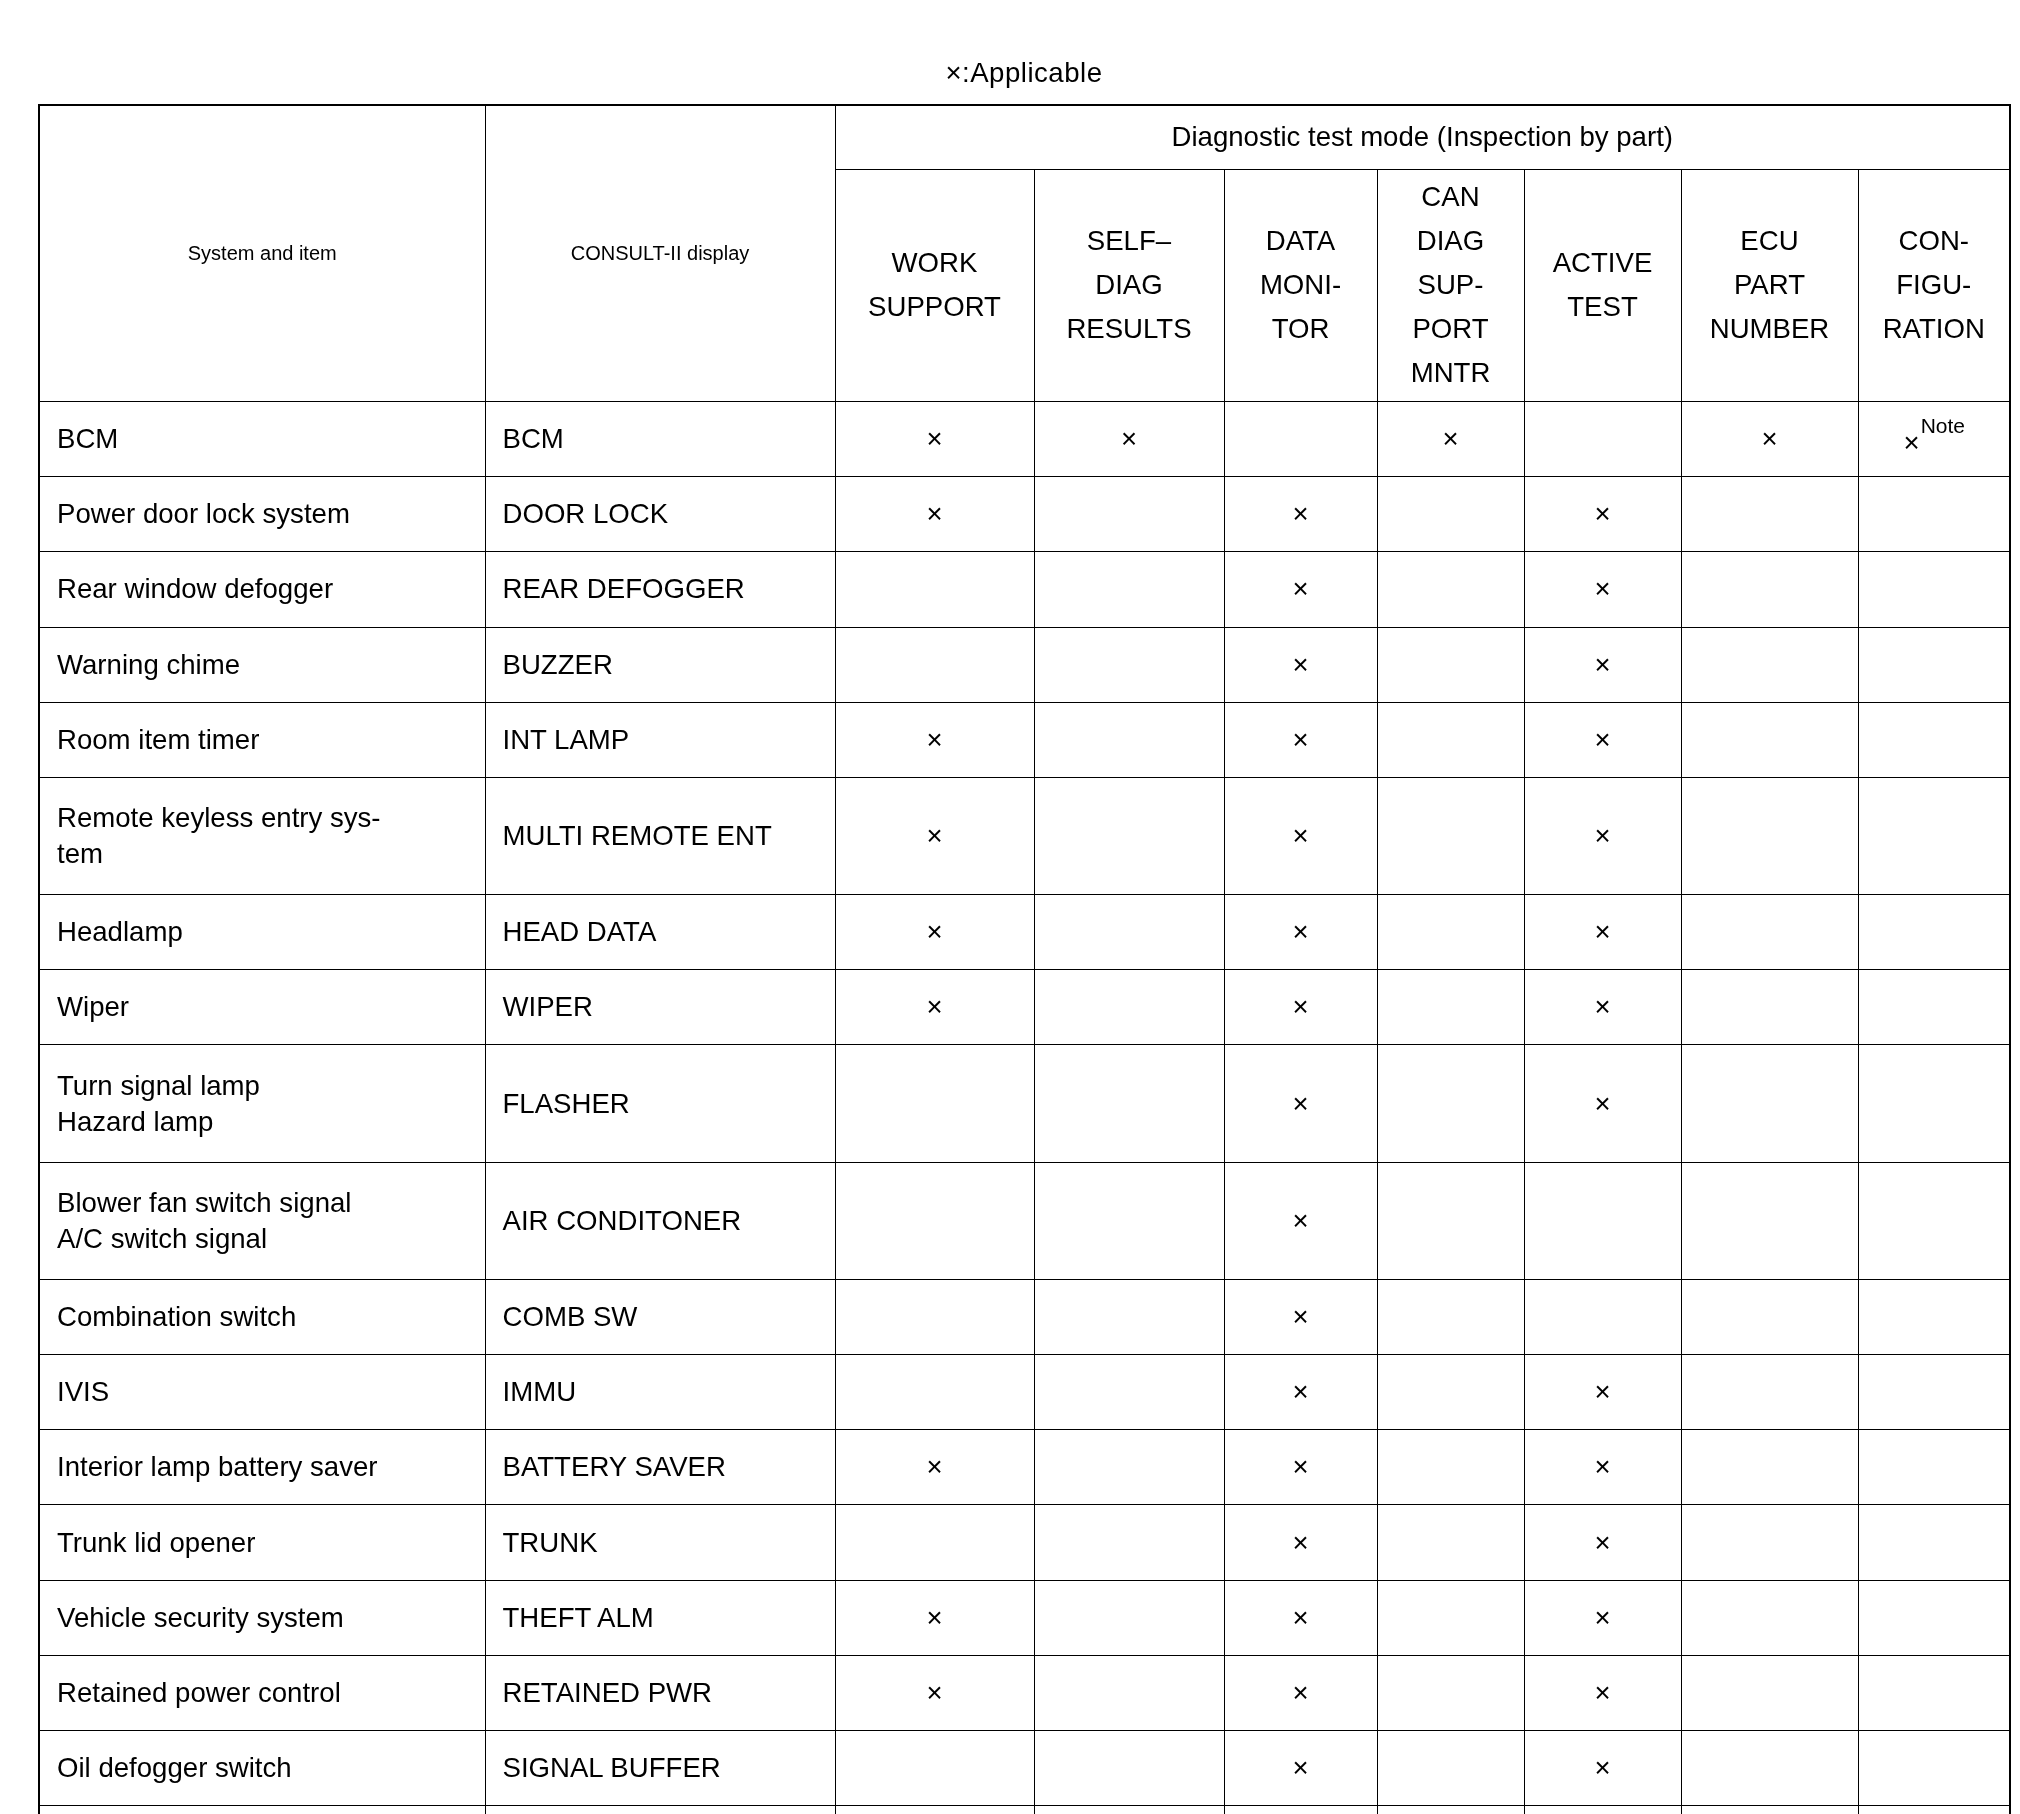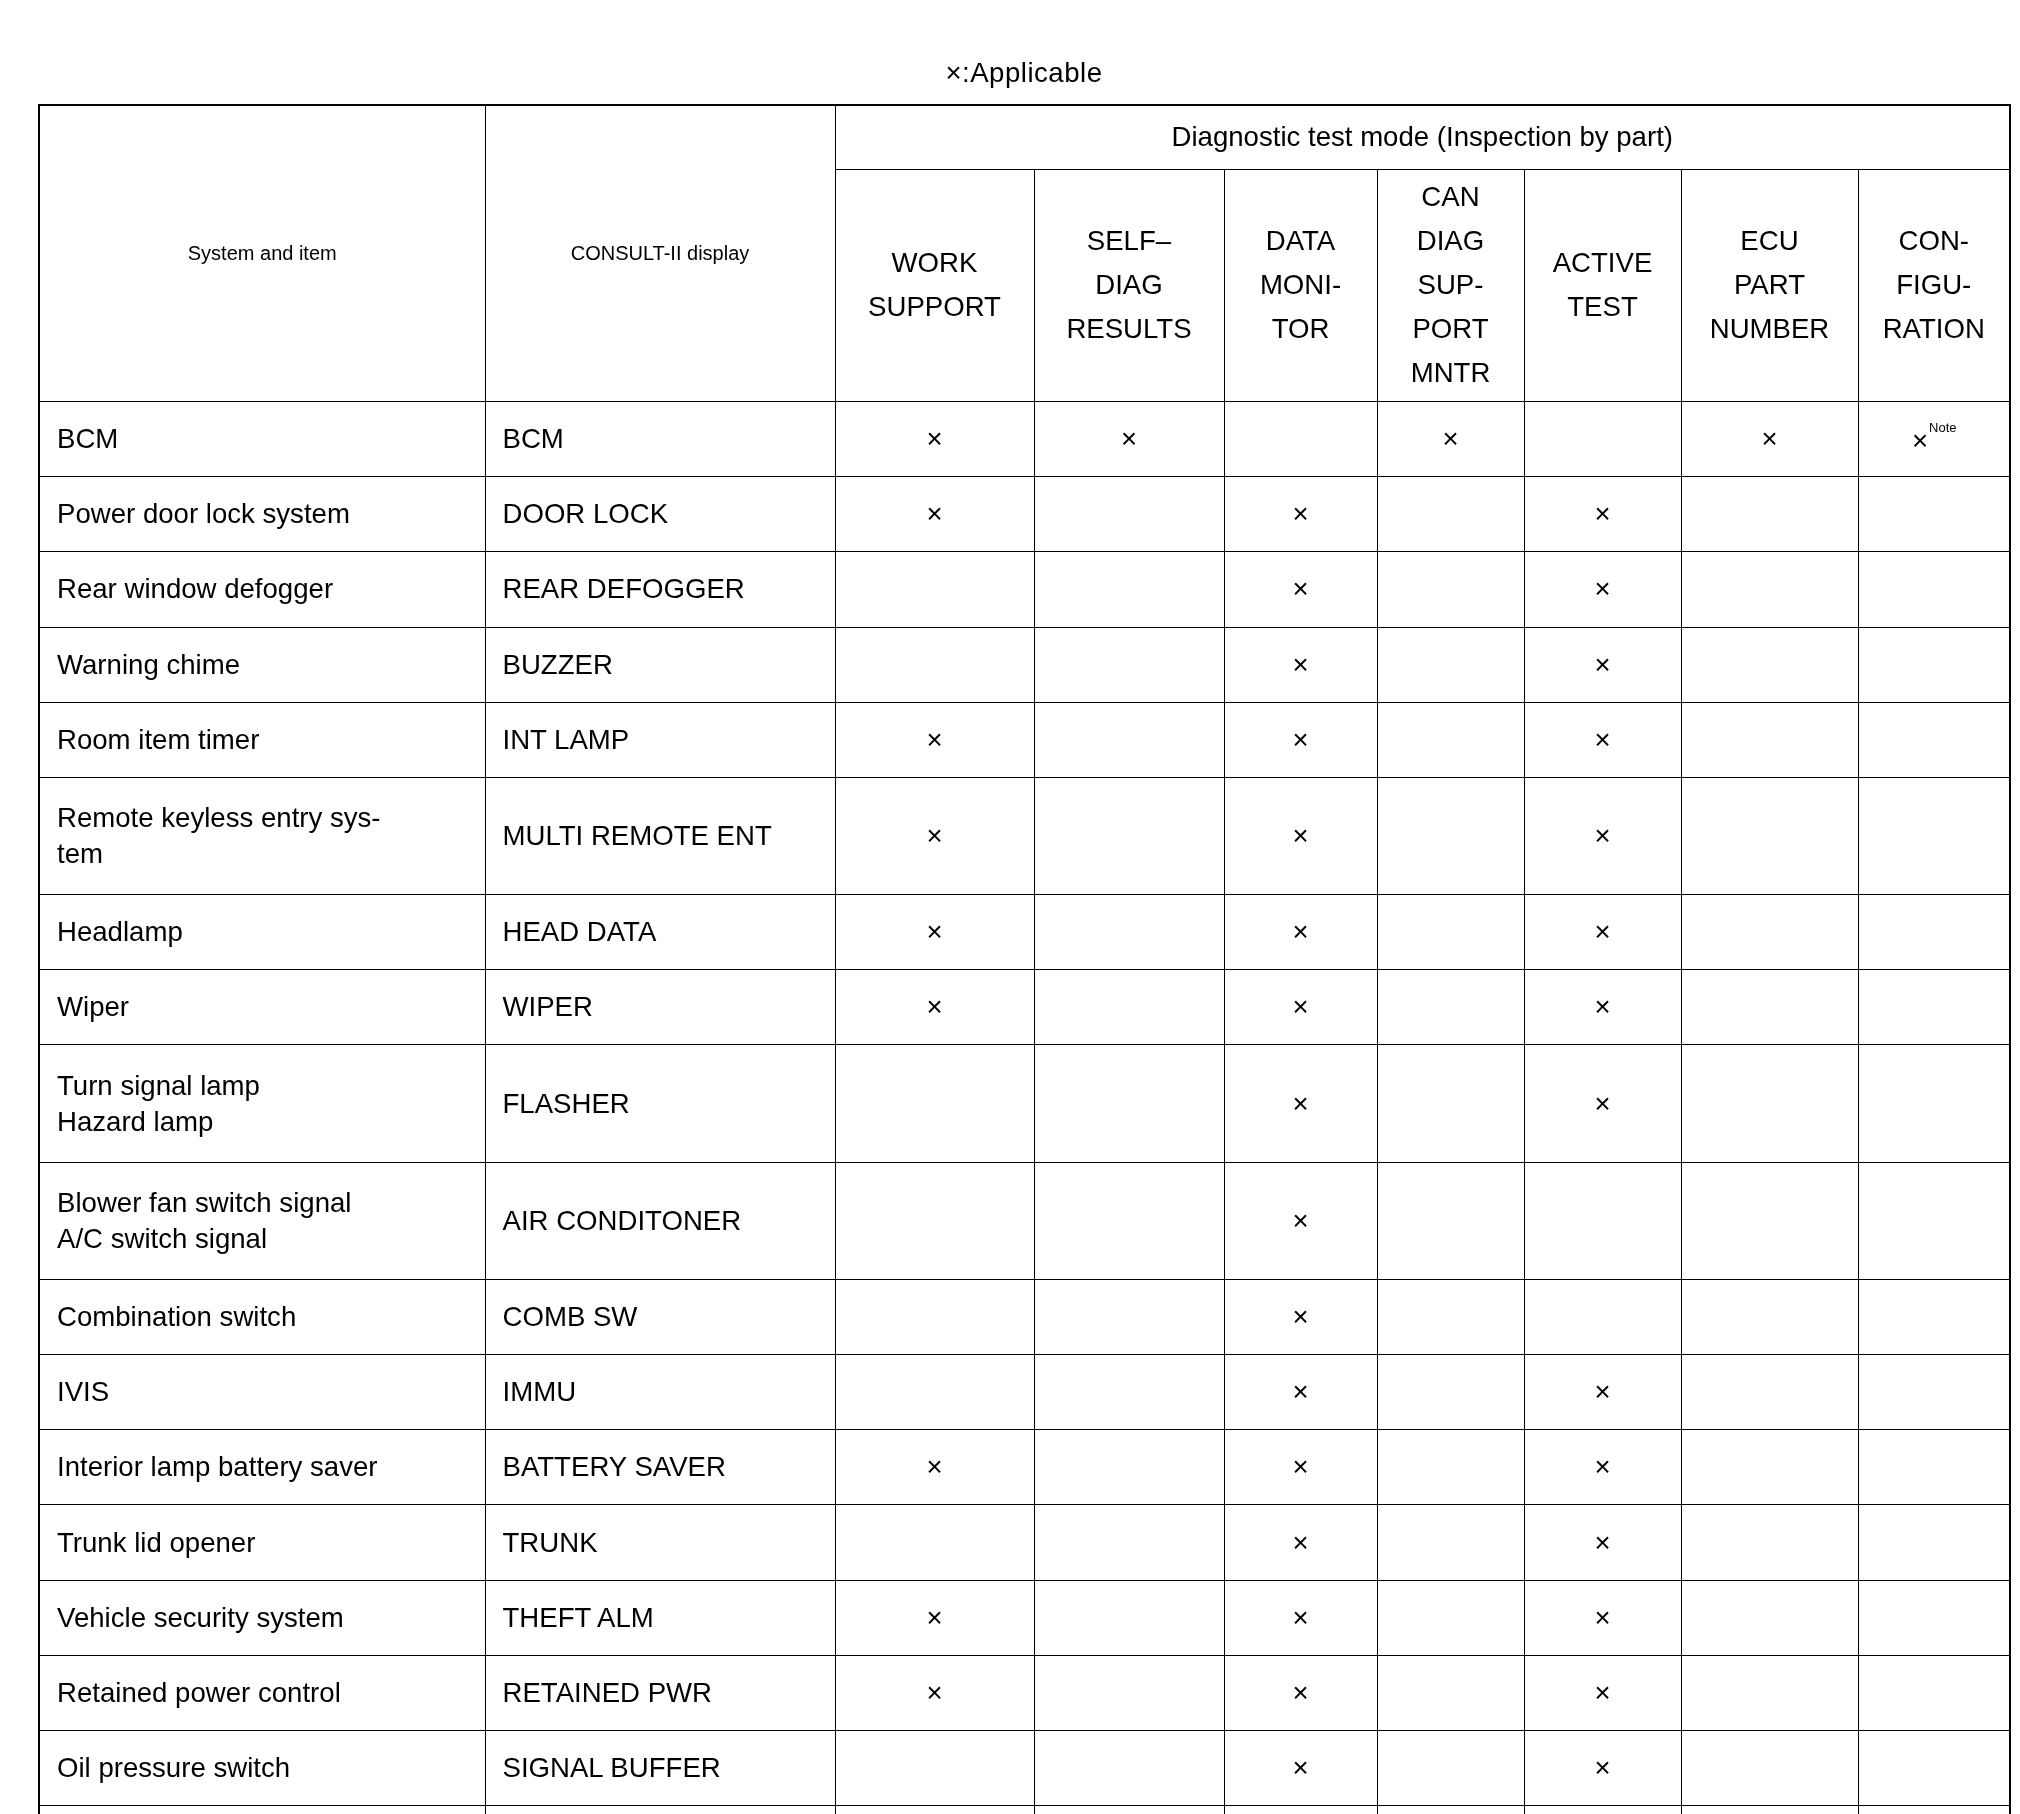--- a/index.html
+++ b/index.html
@@ -74,21 +74,21 @@
   td.cell-display {
     text-align: left;
     padding: 7.6px 11.4px 7.6px 17px;
     white-space: pre-line;
   }
   td.cell-mark {
     text-align: center;
     padding: 3.8px 1.9px;
   }
   td.cell-mark sup {
-    font-size: 13px;
+    font-size: 21px;
     position: relative;
     top: -8.6px;
     left: 1px;
   }
 </style>
 </head>
 <body>
 
 <div class="page">
 
@@ -310,21 +310,21 @@
           <td class="cell-display">RETAINED PWR</td>
           <td class="cell-mark">×</td>
           <td class="cell-mark"></td>
           <td class="cell-mark">×</td>
           <td class="cell-mark"></td>
           <td class="cell-mark">×</td>
           <td class="cell-mark"></td>
           <td class="cell-mark"></td>
         </tr>
         <tr>
-          <td class="cell-system">Oil pressure switch</td>
+          <td class="cell-system">Oil defogger switch</td>
           <td class="cell-display">SIGNAL BUFFER</td>
           <td class="cell-mark"></td>
           <td class="cell-mark"></td>
           <td class="cell-mark">×</td>
           <td class="cell-mark"></td>
           <td class="cell-mark">×</td>
           <td class="cell-mark"></td>
           <td class="cell-mark"></td>
         </tr>
         <tr class="row-tall">

